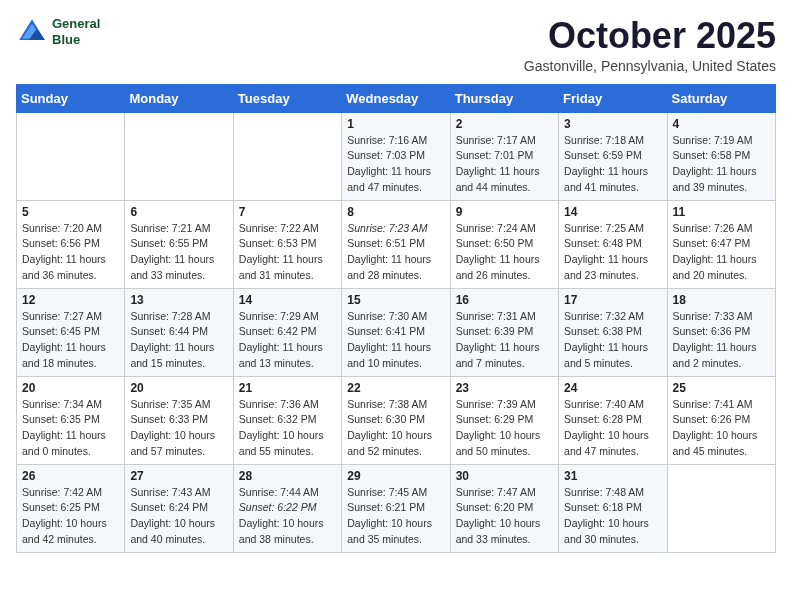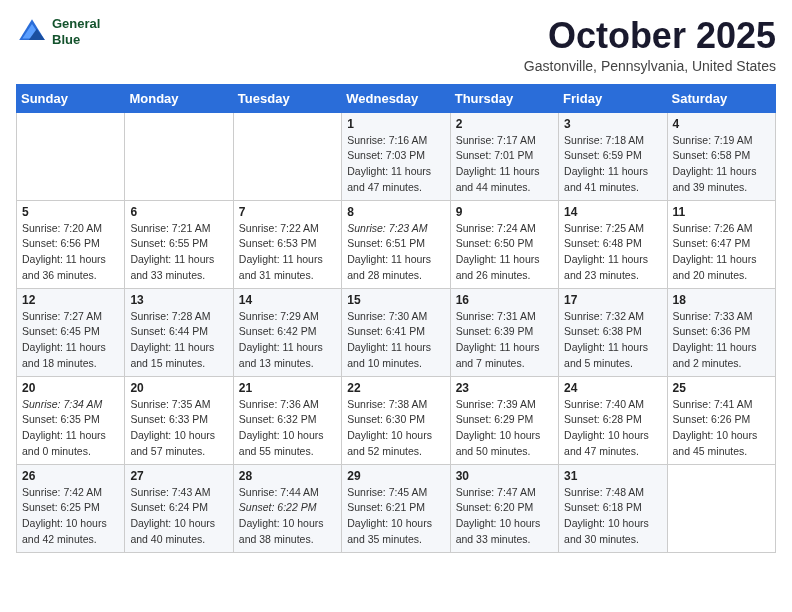--- a/index.html
+++ b/index.html
@@ -295,21 +295,21 @@
             <span style="display: block;">Sunset: 6:36 PM</span>
             <span style="display: block;">Daylight: 11 hours</span>
             <span style="display: block;">and 2 minutes.</span>
           </div>
         </td>
       </tr>
       <tr>
         <td>
           <span class="day-num">20</span>
           <div class="day-info">
-            <span style="display: block; font-style: italic;">Sunrise: 7:34 AM</span>
+            <span style="display: block;">Sunrise: 7:34 AM</span>
             <span style="display: block;">Sunset: 6:35 PM</span>
             <span style="display: block;">Daylight: 11 hours</span>
             <span style="display: block;">and 0 minutes.</span>
           </div>
         </td>
         <td>
           <span class="day-num">20</span>
           <div class="day-info">
             <span style="display: block;">Sunrise: 7:35 AM</span>
             <span style="display: block;">Sunset: 6:33 PM</span>

